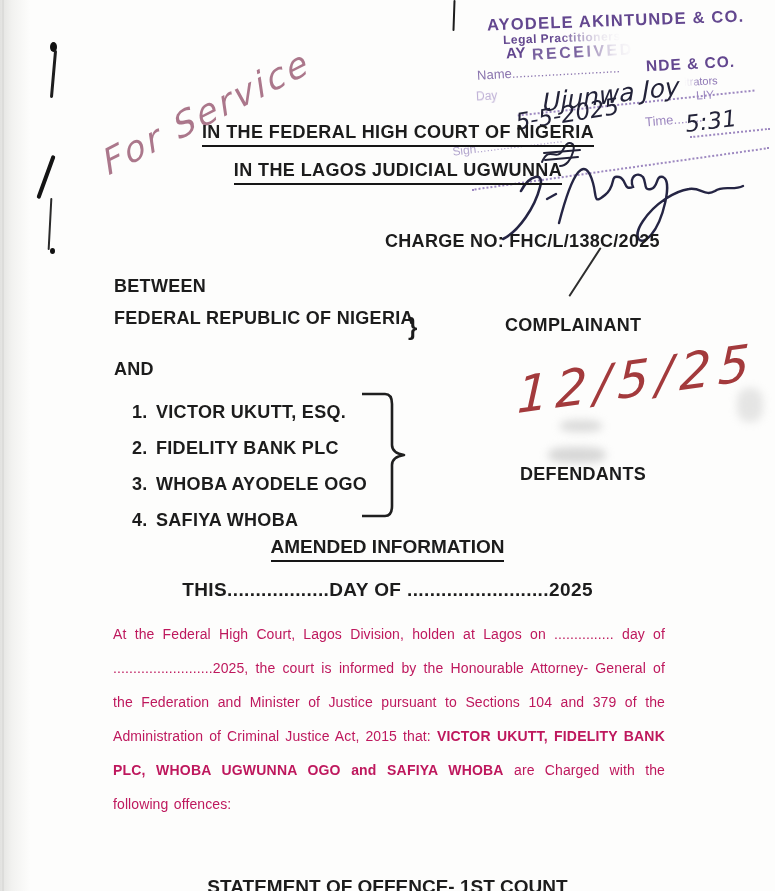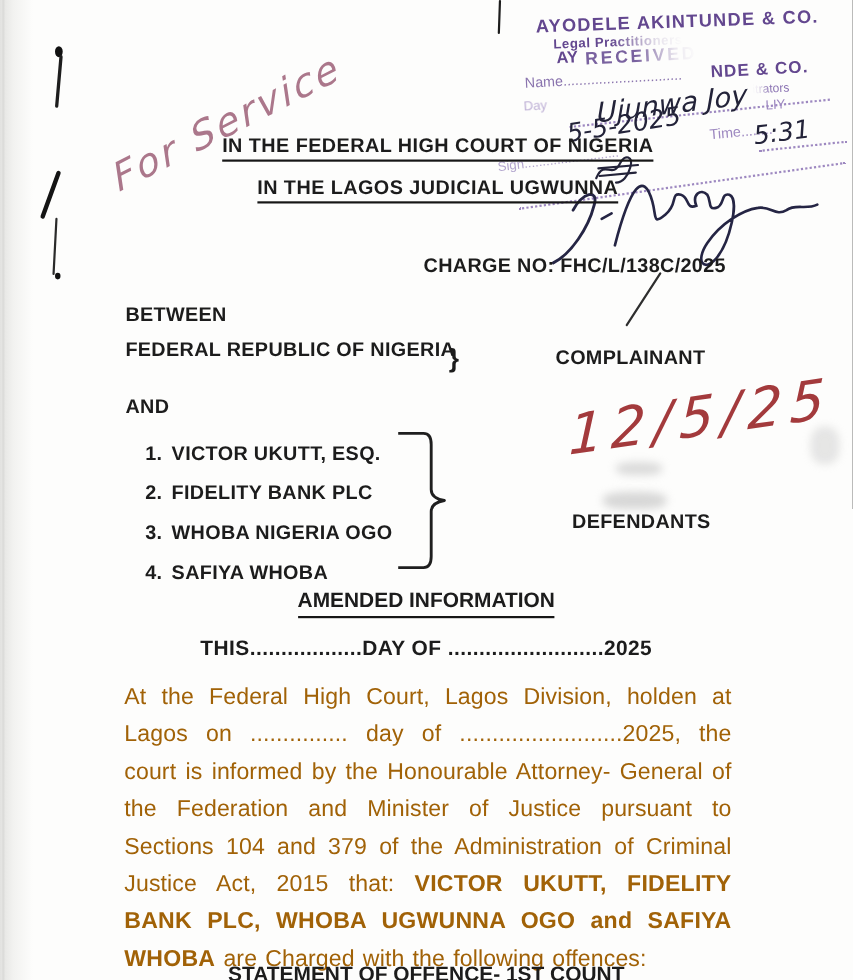--- a/index.html
+++ b/index.html
@@ -30,22 +30,22 @@
   svg.sig{position:absolute;overflow:visible;}
   
   .doc-center{position:absolute;left:0;right:0;text-align:center;font-weight:bold;}
   .u{display:inline-block;border-bottom:2.5px solid #161616;padding-bottom:2px;}
   .hline{font-size:18px;letter-spacing:.4px;display:block;margin-bottom:13px;}
   .abs{position:absolute;white-space:nowrap;}
   .bold18{font-weight:bold;font-size:18px;letter-spacing:.3px;}
   .deflist{position:absolute;left:132px;top:394px;font-weight:bold;font-size:18px;}
   .defitem{height:36px;line-height:36px;letter-spacing:.3px;}
   .defnum{display:inline-block;width:24px;}
-  .para{position:absolute;left:113px;top:617px;width:552px;font-size:21px;
-        line-height:34px;text-align:justify;letter-spacing:.1px;word-spacing:1.5px;color:#a16207;}
+  .para{position:absolute;left:113px;top:617px;width:552px;font-size:14px;
+        line-height:34px;text-align:justify;letter-spacing:.1px;word-spacing:1.5px;color:#be185d;}
   .para b{letter-spacing:.2px;}
 </style>
 </head>
 <body>
 
 <div class="page">
 
   <div class="edge-shade"></div>
   <div class="edge-line"></div>
   <div class="pen-blob" style="left:50px;top:42px;width:7px;height:10px;"></div>
@@ -109,21 +109,21 @@
   <div class="abs bold18" style="left:114px;top:359px;">AND</div>
 
   <div class="deflist">
     <div class="defitem">
       <span class="defnum">1.</span><span>VICTOR UKUTT, ESQ.</span>
     </div>
     <div class="defitem">
       <span class="defnum">2.</span><span>FIDELITY BANK PLC</span>
     </div>
     <div class="defitem">
-      <span class="defnum">3.</span><span>WHOBA NIGERIA OGO</span>
+      <span class="defnum">3.</span><span>WHOBA AYODELE OGO</span>
     </div>
     <div class="defitem">
       <span class="defnum">4.</span><span>SAFIYA WHOBA</span>
     </div>
   </div>
 
   <svg class="sig" style="left:358px;top:389px;" width="52" height="132" viewBox="0 0 52 132">
     <path d="M4,5 L27,5 Q34,5 34,15 L34,56 Q34,64 46,66 Q34,68 34,76 L34,117 Q34,127 27,127 L4,127" fill="none" stroke="#1f1f1f" stroke-width="2.6" stroke-linejoin="round"></path>
   </svg>
   <div class="abs bold18" style="left:520px;top:464px;">DEFENDANTS</div>

